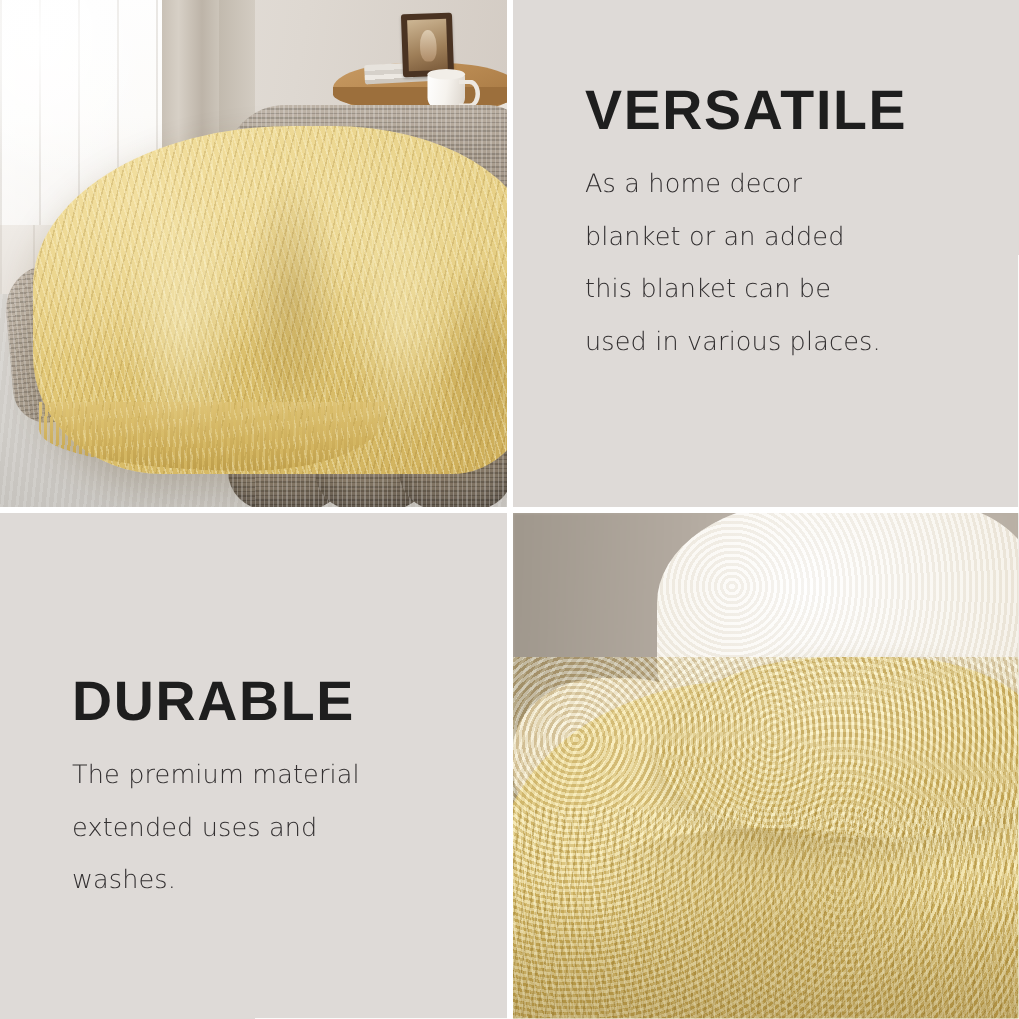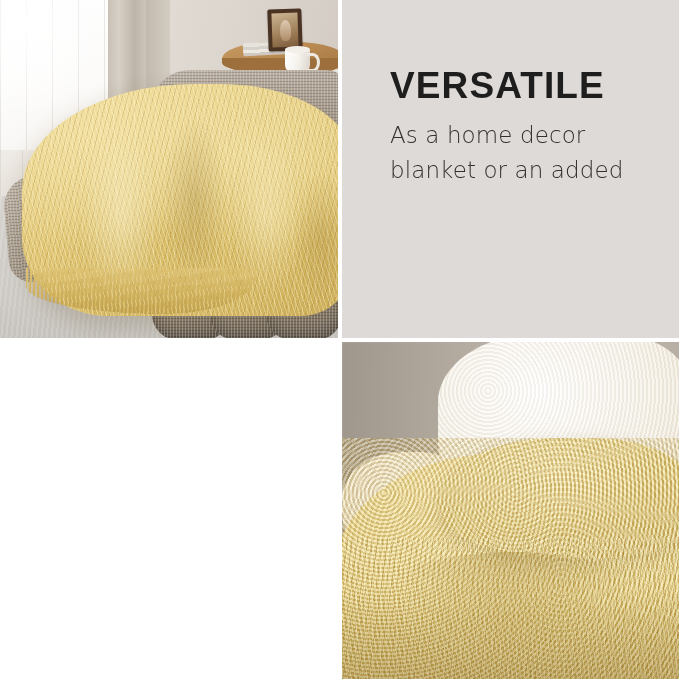--- a/index.html
+++ b/index.html
@@ -17,25 +17,25 @@
 
   .panel{background:#DEDAD7;width:100%;height:100%;}
 
   
   .txtwrap{position:absolute;}
   .tr-txt{left:48px;top:55px;width:275px;}
   .bl-txt{left:48px;top:107px;width:270px;}
 
   .heading{
     font-size:37px;font-weight:700;letter-spacing:1.1px;
-    color:#1E1E1E;line-height:1.0;margin:12px 0 14px 0;
+    color:#1E1E1E;line-height:1.0;margin:0 0 14px 0;
     font-family:"Liberation Sans",sans-serif;
   }
   .body-txt{
-    font-size:23px;font-weight:300;color:#333031;
+    font-size:17px;font-weight:300;color:#333031;
     line-height:35px;margin:0;letter-spacing:0.1px;
     font-family:"DejaVu Sans",sans-serif;
   }
   .body-txt .ln{display:block;white-space:nowrap;}
 
   
   .tl-scene{position:absolute;inset:0;background:#CFC9C2;}
 
   
   .tl-wall{position:absolute;left:0;top:0;width:100%;height:62%;
@@ -258,25 +258,39 @@
     </div>
   </div>
 
   <div class="quad q-tr">
     <div class="panel">
       <div class="txtwrap tr-txt">
         <h2 class="heading">VERSATILE</h2>
         <p class="body-txt">
           <span class="ln">As a home decor</span>
           <span class="ln">blanket or an added</span>
+          <span class="ln">this blanket can be</span>
+          <span class="ln">used in various places.</span>
         </p>
       </div>
     </div>
   </div>
 
+  <div class="quad q-bl">
+    <div class="panel">
+      <div class="txtwrap bl-txt">
+        <h2 class="heading">DURABLE</h2>
+        <p class="body-txt">
+          <span class="ln">The premium material</span>
+          <span class="ln">extended uses and</span>
+          <span class="ln">washes.</span>
+        </p>
+      </div>
+    </div>
+  </div>
 
   <div class="quad q-br">
     <div class="br-scene">
       <div class="br-bg"></div>
       <div class="br-cream"></div>
       <div class="br-cream2"></div>
       <div class="br-yellow"></div>
       <div class="br-roll"></div>
       <div class="br-grain"></div>
       <div class="br-shag"></div>

